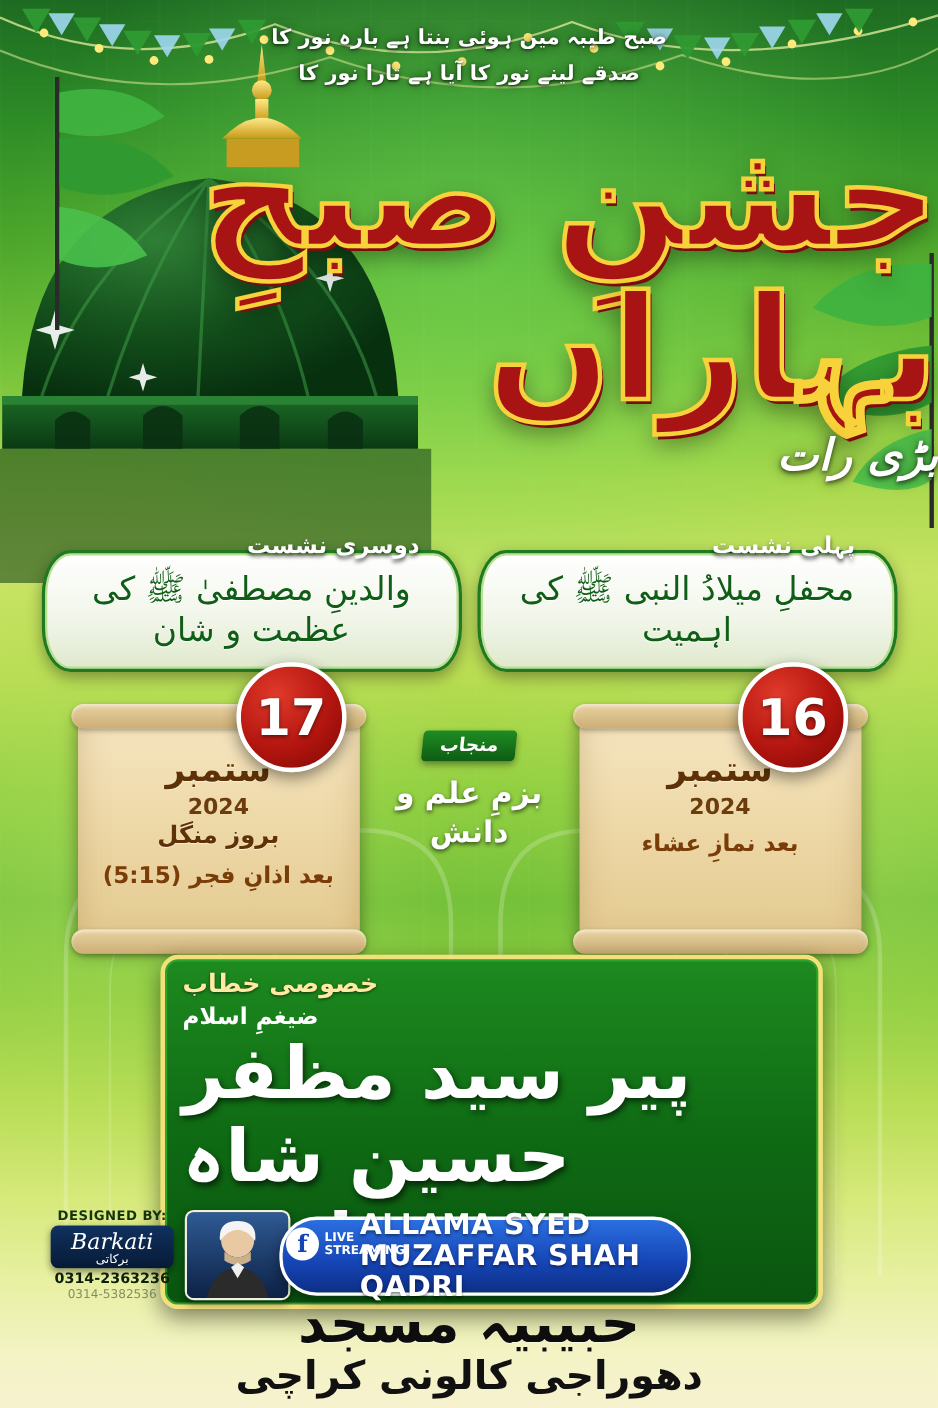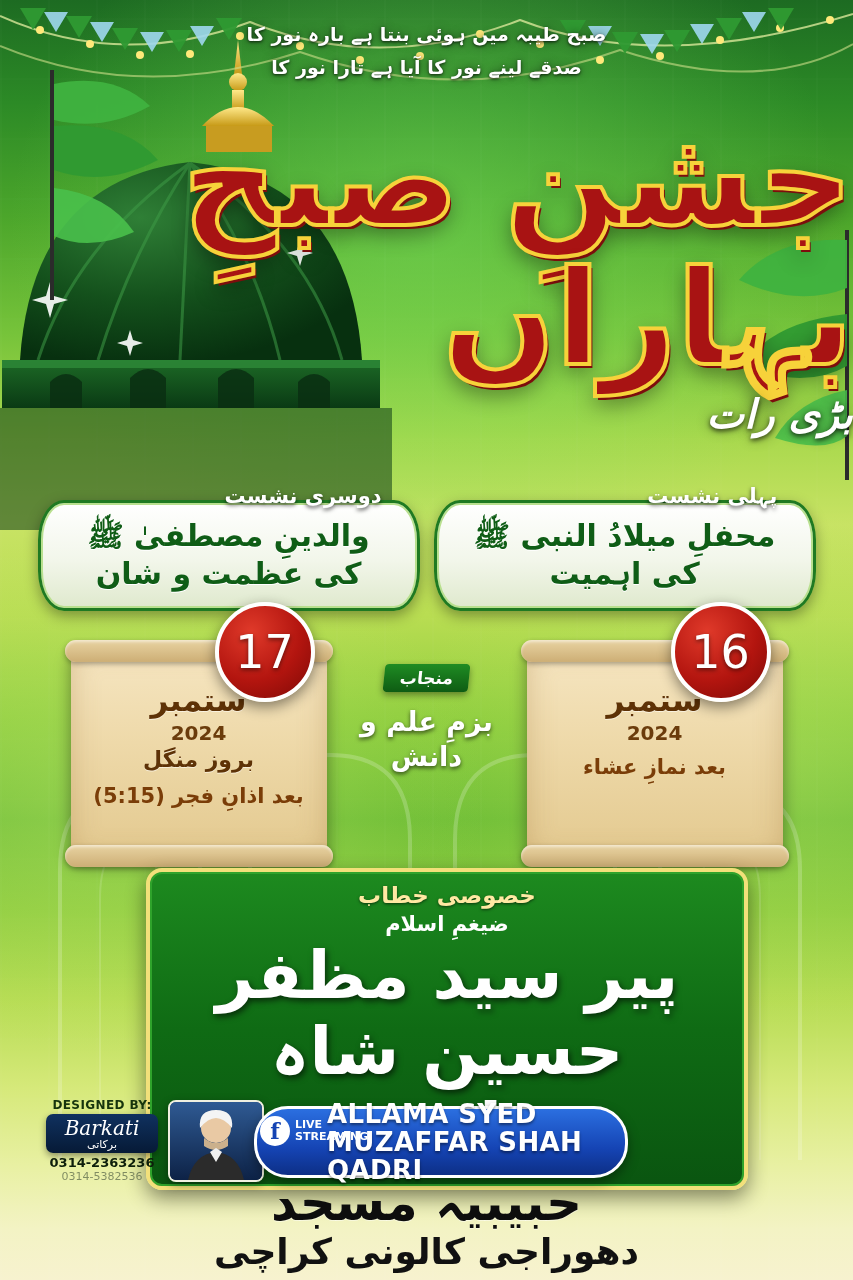--- a/index.html
+++ b/index.html
@@ -153,21 +153,21 @@
     background: linear-gradient(180deg, #ffffff 0%, #f2f6ea 55%, #dfe9cd 100%);
     border: 3px solid #1f7a22;
     border-radius: 26px / 40px;
     box-shadow: 0 5px 14px rgba(0,0,0,0.35), inset 0 0 0 2px #b9e08f;
     padding: 14px 18px 16px;
     text-align: center;
     direction: rtl;
   }
   .session-text {
     font-size: 30px;
-    font-weight: bold;
+    font-weight: normal;
     color: #0f5d16;
     line-height: 1.25;
     text-shadow: 0 1px 0 #ffffff;
     text-align: center;
   }
 
   
   .dates {
     position: absolute;
     top: 630px;
@@ -237,21 +237,21 @@
     height: 92px;
     border-radius: 50%;
     background: radial-gradient(circle at 35% 28%, #e03a2a 0%, #b3150f 55%, #7d0906 100%);
     border: 4px solid #ffffff;
     box-shadow: 0 5px 14px rgba(0,0,0,0.45);
     display: flex;
     align-items: center;
     justify-content: center;
     color: #ffffff;
     font-size: 46px;
-    font-weight: normal;
+    font-weight: bold;
     z-index: 4;
     text-shadow: 0 2px 4px rgba(0,0,0,0.5);
   }
   .center-pill {
     position: relative;
     width: 168px;
     margin-top: 34px;
     direction: rtl;
     text-align: center;
   }
@@ -279,21 +279,21 @@
   .speaker {
     position: absolute;
     top: 868px;
     left: 146px;
     width: 562px;
     background: linear-gradient(180deg, #1d8a1f 0%, #0f6b14 50%, #0a5510 100%);
     border: 4px solid #f2e07a;
     border-radius: 16px;
     box-shadow: 0 8px 20px rgba(0,0,0,0.45), inset 0 0 0 2px #2fa32b;
     padding: 10px 16px 20px;
-    text-align: center;
+    text-align: left;
     direction: rtl;
     z-index: 10;
   }
   .speaker-kicker {
     font-size: 23px;
     color: #ffe9a3;
     font-weight: bold;
     text-shadow: 0 1px 3px rgba(0,0,0,0.6);
   }
   .speaker-title {

